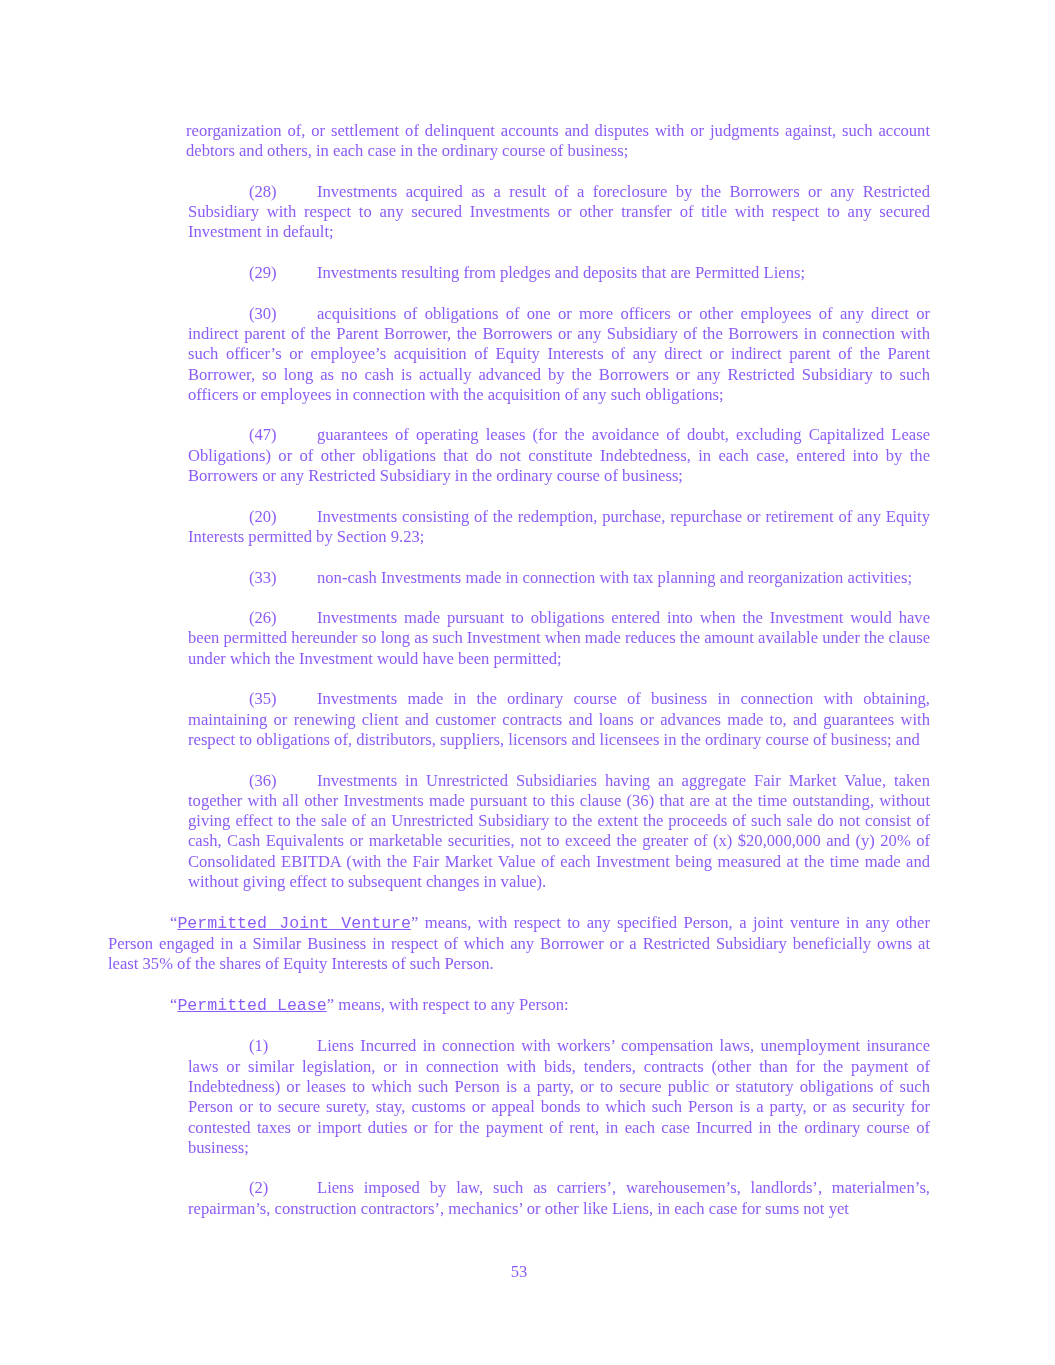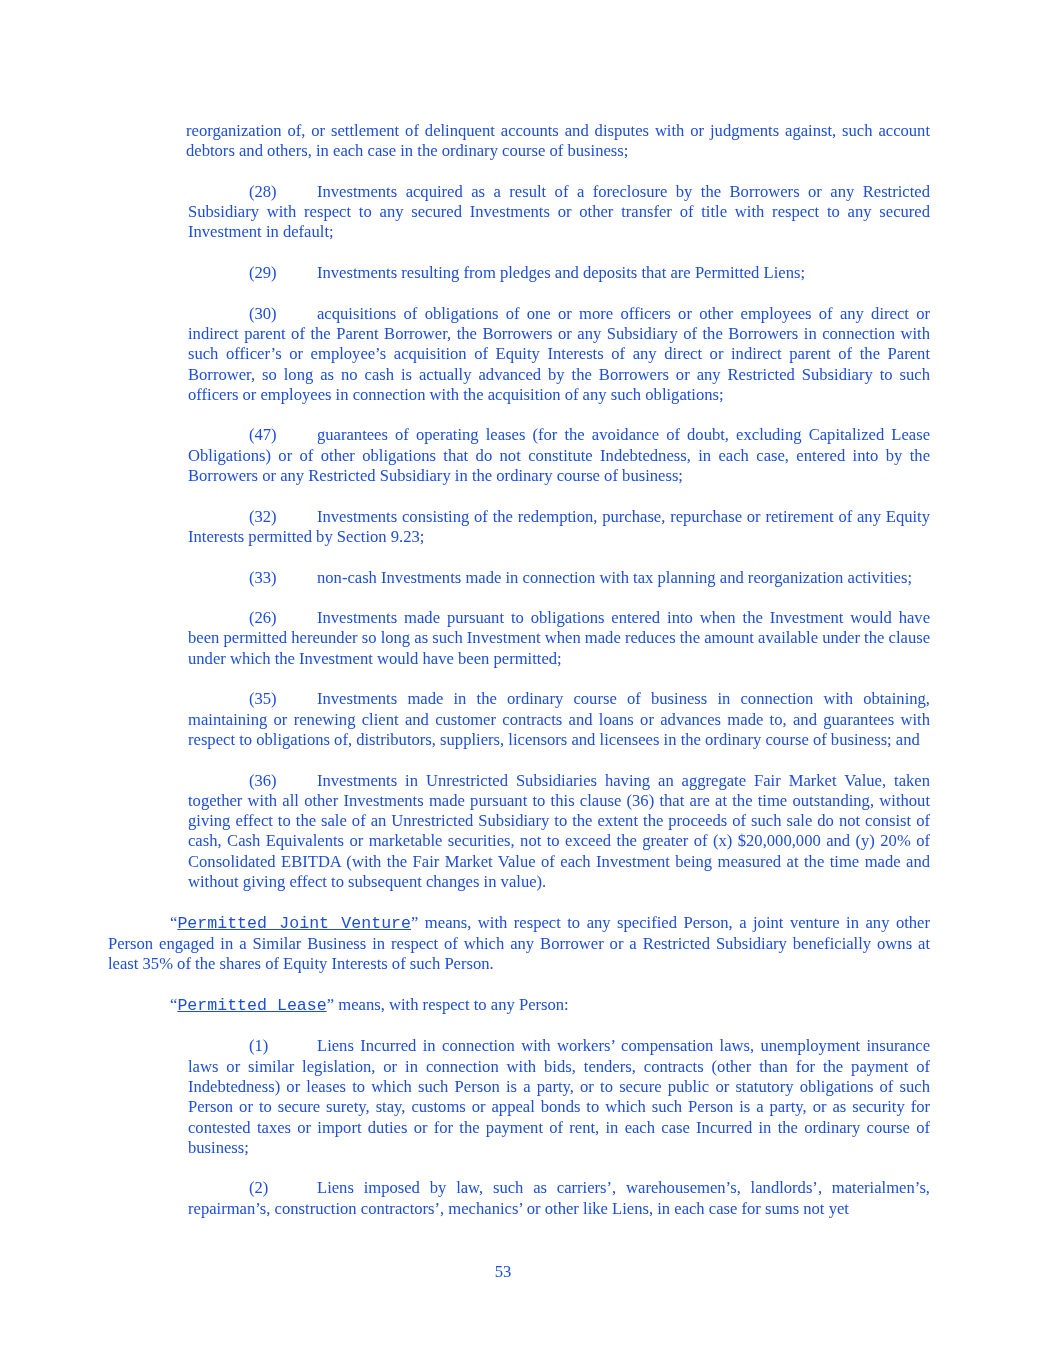--- a/index.html
+++ b/index.html
@@ -5,21 +5,21 @@
   html, body {
     margin: 0;
     padding: 0;
     background: #ffffff;
   }
   .page {
     position: relative;
     width: 1055px;
     height: 1365px;
     background: #ffffff;
-    color: #1d4ed8;
+    color: #8b5cf6;
     font-family: "Liberation Serif", "DejaVu Serif", serif;
     font-size: 16.6px;
     line-height: 20.3px;
     overflow: hidden;
   }
   .content {
     position: absolute;
     left: 108px;
     top: 121px;
     width: 822px;
@@ -43,42 +43,42 @@
     width: 68px;
     text-indent: 0;
   }
   .u {
     text-decoration: underline;
     font-family: Liberation Mono, monospace;
   }
   .page-number {
     position: absolute;
     top: 1262px;
-    left: 92px;
+    left: 108px;
     width: 822px;
     text-align: center;
   }
 </style>
 </head>
 <body>
 
 <div class="page">
   <div class="content">
 
     <p class="cont-clause">reorganization of, or settlement of delinquent accounts and disputes with or judgments against, such account debtors and others, in each case in the ordinary course of business;</p>
 
     <p class="clause"><span class="num">(28)</span><span>Investments acquired as a result of a foreclosure by the Borrowers or any Restricted Subsidiary with respect to any secured Investments or other transfer of title with respect to any secured Investment in default;</span></p>
 
     <p class="clause"><span class="num">(29)</span><span>Investments resulting from pledges and deposits that are Permitted Liens;</span></p>
 
     <p class="clause"><span class="num">(30)</span><span>acquisitions of obligations of one or more officers or other employees of any direct or indirect parent of the Parent Borrower, the Borrowers or any Subsidiary of the Borrowers in connection with such officer’s or employee’s acquisition of Equity Interests of any direct or indirect parent of the Parent Borrower, so long as no cash is actually advanced by the Borrowers or any Restricted Subsidiary to such officers or employees in connection with the acquisition of any such obligations;</span></p>
 
     <p class="clause"><span class="num">(47)</span><span>guarantees of operating leases (for the avoidance of doubt, excluding Capitalized Lease Obligations) or of other obligations that do not constitute Indebtedness, in each case, entered into by the Borrowers or any Restricted Subsidiary in the ordinary course of business;</span></p>
 
-    <p class="clause"><span class="num">(32)</span><span>Investments consisting of the redemption, purchase, repurchase or retirement of any Equity Interests permitted by Section 9.23;</span></p>
+    <p class="clause"><span class="num">(20)</span><span>Investments consisting of the redemption, purchase, repurchase or retirement of any Equity Interests permitted by Section 9.23;</span></p>
 
     <p class="clause"><span class="num">(33)</span><span>non-cash Investments made in connection with tax planning and reorganization activities;</span></p>
 
     <p class="clause"><span class="num">(26)</span><span>Investments made pursuant to obligations entered into when the Investment would have been permitted hereunder so long as such Investment when made reduces the amount available under the clause under which the Investment would have been permitted;</span></p>
 
     <p class="clause"><span class="num">(35)</span><span>Investments made in the ordinary course of business in connection with obtaining, maintaining or renewing client and customer contracts and loans or advances made to, and guarantees with respect to obligations of, distributors, suppliers, licensors and licensees in the ordinary course of business; and</span></p>
 
     <p class="clause"><span class="num">(36)</span><span>Investments in Unrestricted Subsidiaries having an aggregate Fair Market Value, taken together with all other Investments made pursuant to this clause (36) that are at the time outstanding, without giving effect to the sale of an Unrestricted Subsidiary to the extent the proceeds of such sale do not consist of cash, Cash Equivalents or marketable securities, not to exceed the greater of (x) $20,000,000 and (y) 20% of Consolidated EBITDA (with the Fair Market Value of each Investment being measured at the time made and without giving effect to subsequent changes in value).</span></p>
 
     <p class="definition"><span>“</span><span class="u">Permitted Joint Venture</span><span>” means, with respect to any specified Person, a joint venture in any other Person engaged in a Similar Business in respect of which any Borrower or a Restricted Subsidiary beneficially owns at least 35% of the shares of Equity Interests of such Person.</span></p>

